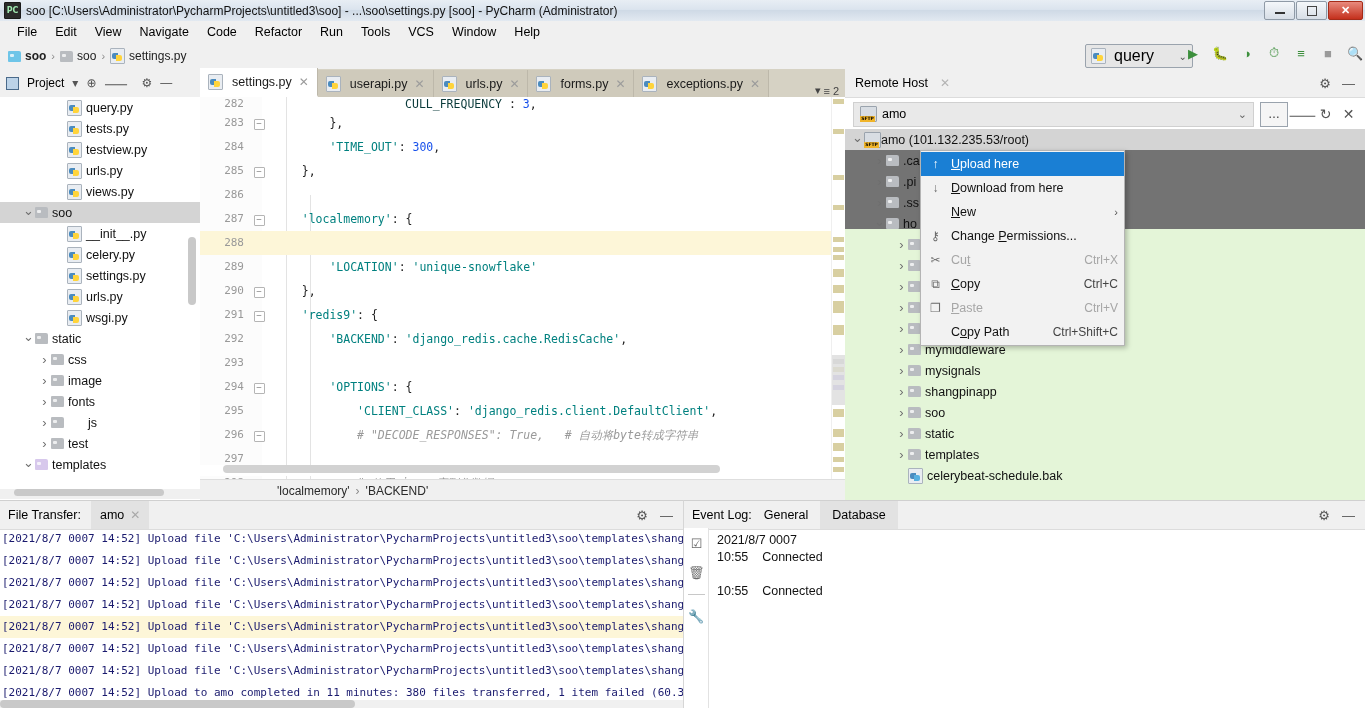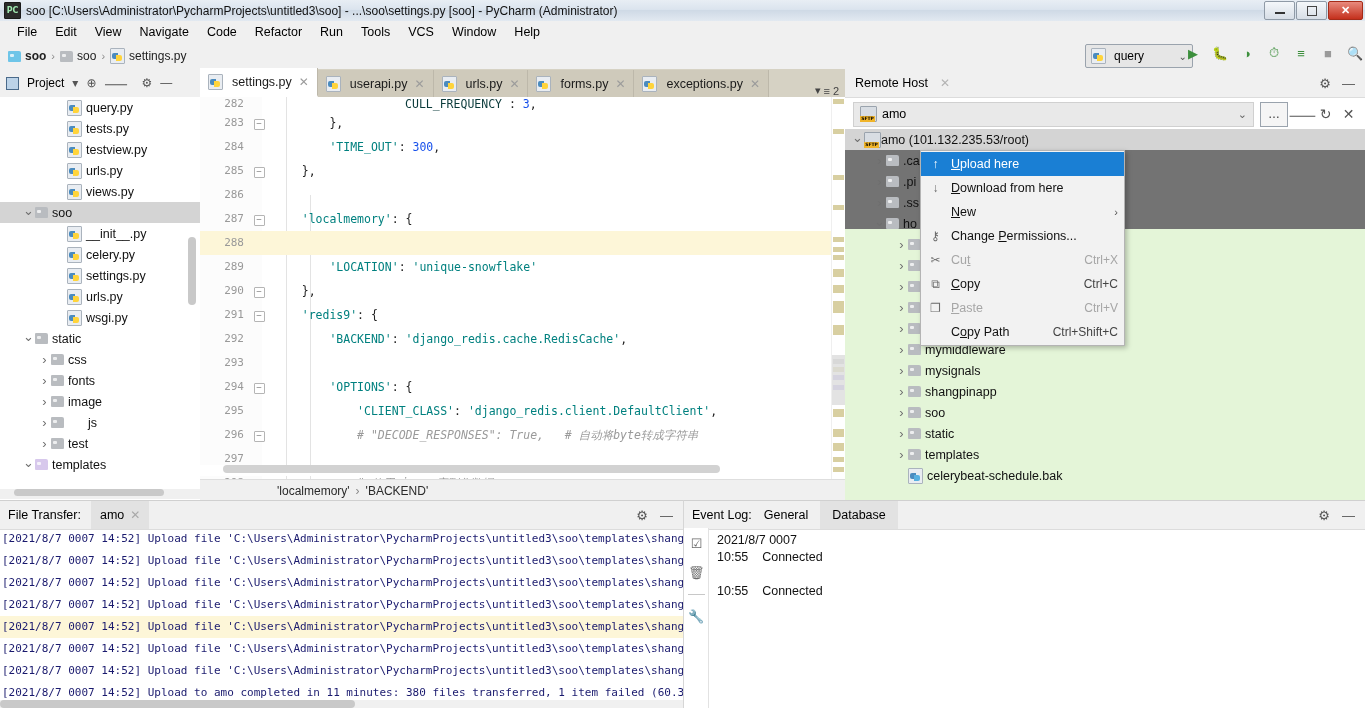--- a/index.html
+++ b/index.html
@@ -78,21 +78,21 @@
     content:"";position:absolute;left:5px;top:6px;width:6px;height:6px;
     background:#ffd43b;border-radius:0 2px 2px 0;
   }
   .ic-py.q:after{background:#57b0e0;}
 
   .run-cfg{
     position:absolute;right:180px;top:1px;height:22px;min-width:96px;
     border:1px solid #9aa3ad;background:#e6e6e6;border-radius:2px;
     display:flex;align-items:center;padding:0 5px;gap:4px;
   }
-  .run-cfg .lbl{font-size:12px;}
+  .run-cfg .lbl{font-size:16px;}
   .toolbtns{position:absolute;right:10px;top:2px;display:flex;align-items:center;gap:11px;}
   .tb-ico{width:16px;height:16px;display:flex;align-items:center;justify-content:center;font-size:13px;color:#3c8f3c;}
   .tb-ico.grey{color:#9a9a9a;}
   .tb-ico.dark{color:#555;}
 
   
   .projhdr{
     position:absolute;left:0;top:69px;width:200px;height:28px;
     background:#f0f0f0;display:flex;align-items:center;gap:8px;padding-left:6px;
     border-bottom:1px solid #d4d4d4;
@@ -434,27 +434,27 @@
         <div class="trow">
           <span style="display:inline-block;width:38px"></span>
           <span class="arrow r"></span>
           <span class="ic-folder grey"></span>
           <span style="font-weight:normal;">css</span>
         </div>
         <div class="trow">
           <span style="display:inline-block;width:38px"></span>
           <span class="arrow r"></span>
           <span class="ic-folder grey"></span>
-          <span style="font-weight:normal;">fonts</span>
+          <span style="font-weight:normal;">image</span>
         </div>
         <div class="trow">
           <span style="display:inline-block;width:38px"></span>
           <span class="arrow r"></span>
           <span class="ic-folder grey"></span>
-          <span style="font-weight:normal;">image</span>
+          <span style="font-weight:normal;">fonts</span>
         </div>
         <div class="trow">
           <span style="display:inline-block;width:38px"></span>
           <span class="arrow r"></span>
           <span class="ic-folder grey"></span>
           <span style="font-weight:normal;margin-left:20px;">js</span>
         </div>
         <div class="trow">
           <span style="display:inline-block;width:38px"></span>
           <span class="arrow r"></span>

